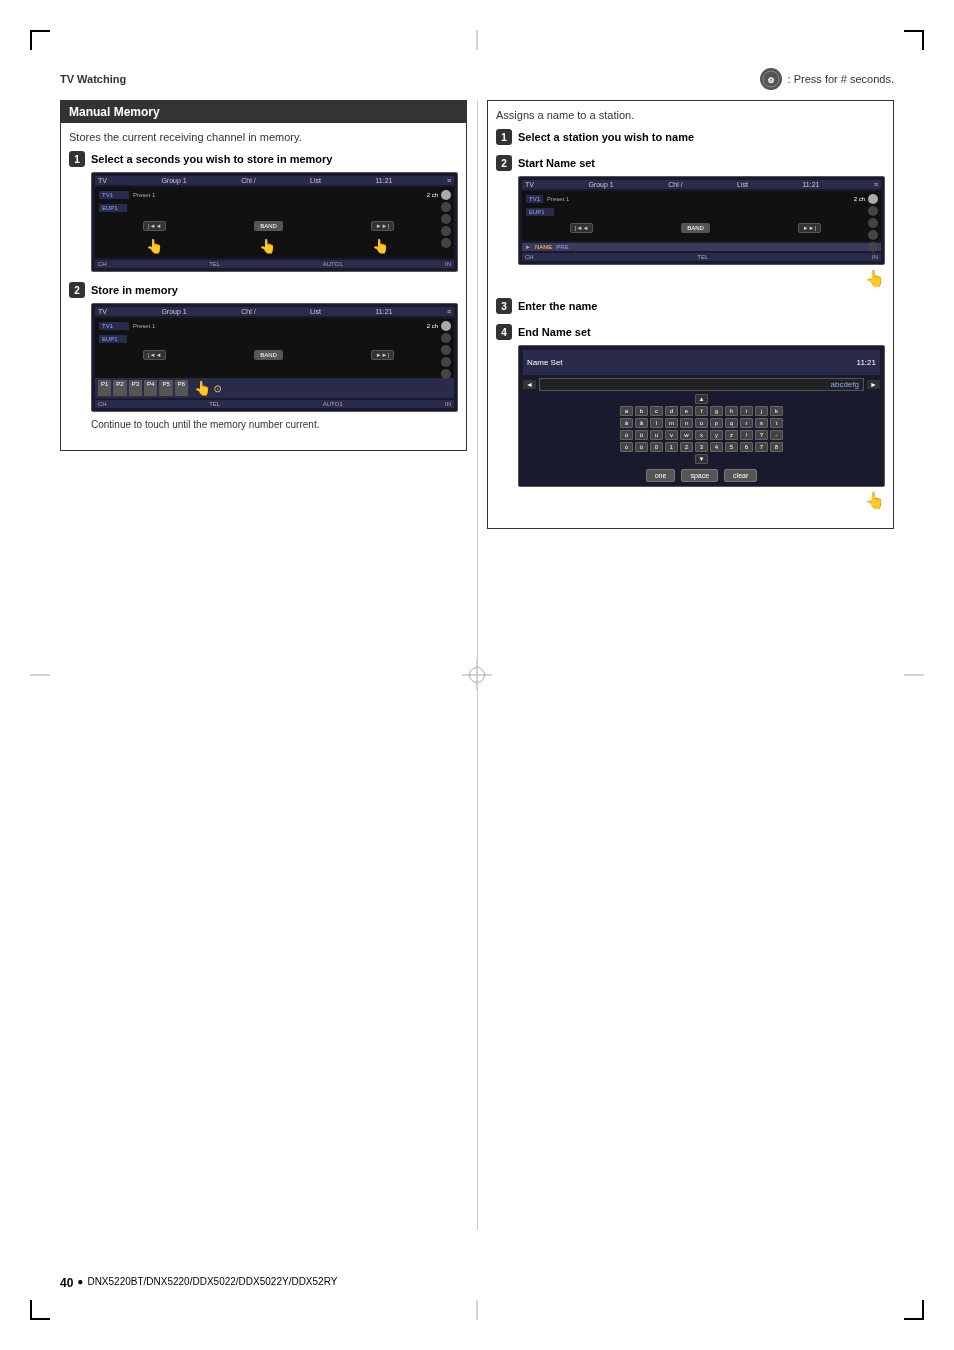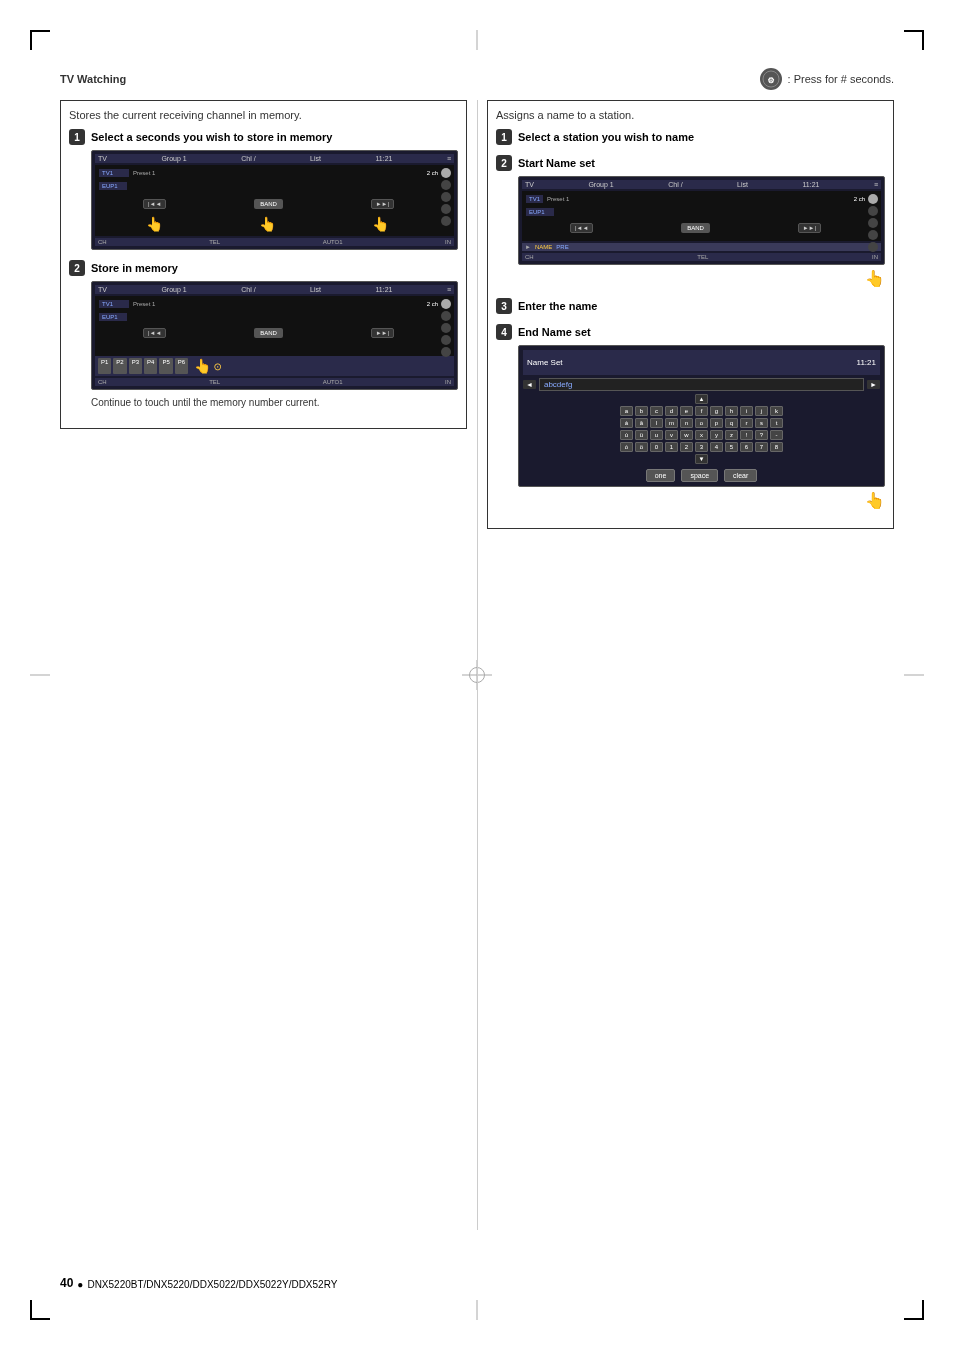--- a/index.html
+++ b/index.html
@@ -310,20 +310,21 @@
       padding: 8px 4px;
       margin-bottom: 3px;
       display: flex;
       justify-content: space-between;
     }
     .name-set-input-row {
       display: flex;
       gap: 3px;
       margin-bottom: 3px;
       align-items: center;
+      text-align: right;
     }
     .name-set-nav-btn {
       background: #333;
       color: #fff;
       font-size: 7px;
       padding: 1px 3px;
       border-radius: 1px;
     }
     .name-set-input {
       background: #222;
@@ -436,20 +437,21 @@
     <span class="press-text">: Press for # seconds.</span>
   </div>
 </div>
 
 <div class="divider-v"></div>
 
 <div class="main-content">
 
   <div class="left-column">
     <div class="section-box">
+      <div class="section-header">Manual Memory</div>
       <div class="section-body">
         <div class="section-desc">Stores the current receiving channel in memory.</div>
 
         <div class="step-item">
           <div class="step-label">
             <div class="step-number">1</div>
             <span class="step-text">Select a seconds you wish to store in memory</span>
           </div>
           <div class="step-content">
 
@@ -741,18 +743,18 @@
           </div>
         </div>
 
       </div>
     </div>
   </div>
 
 </div>
 
 <div class="footer">
-  <div style="display:flex; align-items:flex-end; gap:4px;">
+  <div style="display:flex; align-items:flex-start; gap:4px;">
     <span style="font-weight:bold; font-size:12px;">40</span>
     <span style="font-size:10px;">●</span>
     <span style="font-size:10px;">DNX5220BT/DNX5220/DDX5022/DDX5022Y/DDX52RY</span>
   </div>
 </div>
 
 </body></html>

